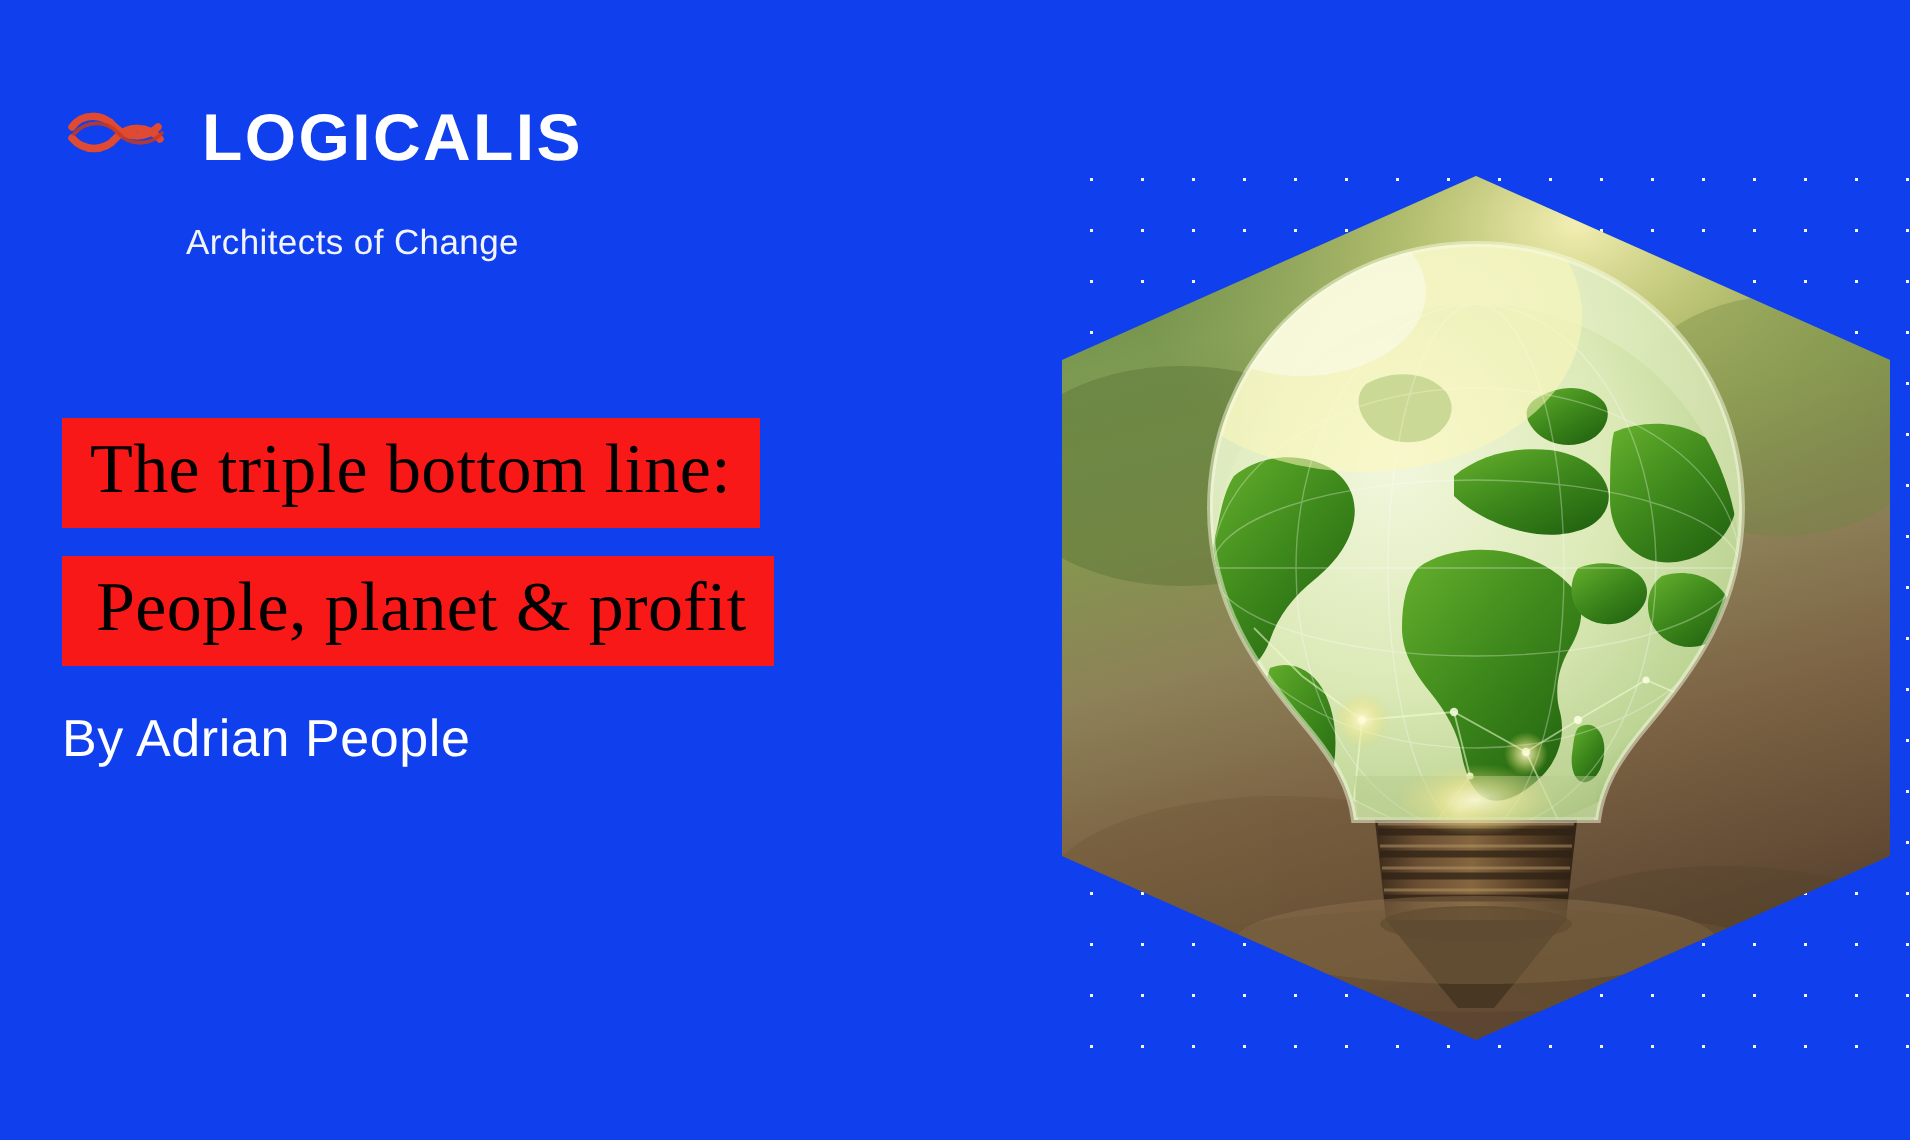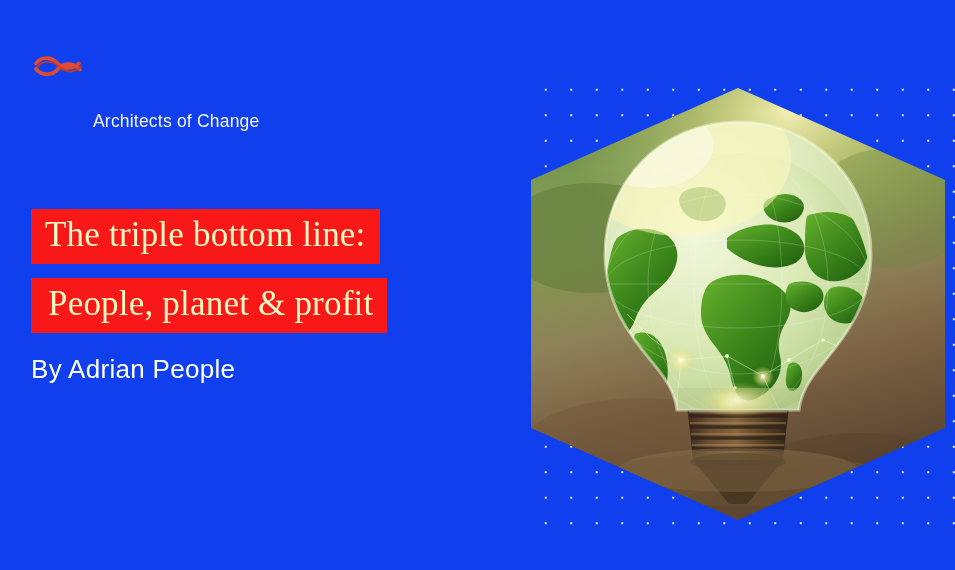--- a/index.html
+++ b/index.html
@@ -70,21 +70,21 @@
   #headline {
     position: absolute;
     left: 31px;
     top: 209px;
     width: 400px;
   }
 
   .headline-bar {
     display: inline-block;
     background: #f81818;
-    color: #fef9c3;
+    color: #000000;
     font-family: "Liberation Serif", serif;
     font-weight: 400;
     font-size: 35px;
     line-height: 1.05;
     letter-spacing: 0.2px;
     white-space: nowrap;
   }
 
   #headline-line-1 {
     padding: 8px 14px 10px 14px;
@@ -376,20 +376,21 @@
       <svg id="logo-mark" viewBox="0 0 112 68" aria-hidden="true">
         <g fill="none" stroke="#e04a32" stroke-width="7.5" stroke-linecap="round">
           <path d="M10,25 C20,11 40,11 52,24 C64,37 84,37 96,25"></path>
           <path d="M10,36 C22,50 42,50 54,36 C66,23 86,23 98,37"></path>
         </g>
         <g fill="none" stroke="#c8391f" stroke-width="4" stroke-linecap="round" opacity="0.85">
           <path d="M12,32 C24,18 44,18 56,31"></path>
           <path d="M56,31 C68,44 88,44 100,31"></path>
         </g>
       </svg>
+      <div id="logo-wordmark">LOGICALIS</div>
     </div>
     <div id="logo-tagline">Architects of Change</div>
   </div>
 
   <div id="headline">
     <div class="headline-bar" id="headline-line-1">The triple bottom line:</div>
     <div class="headline-bar" id="headline-line-2">People, planet &amp; profit</div>
   </div>
 
   <div id="byline">By Adrian People</div>

